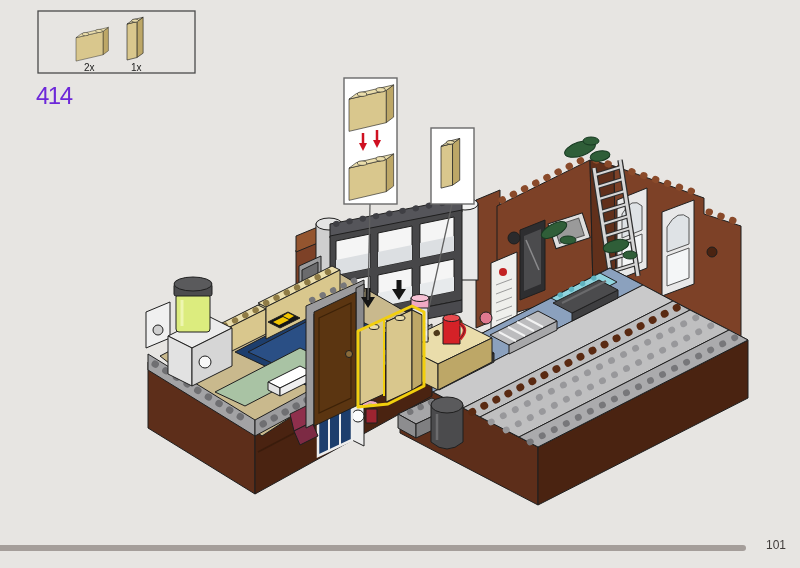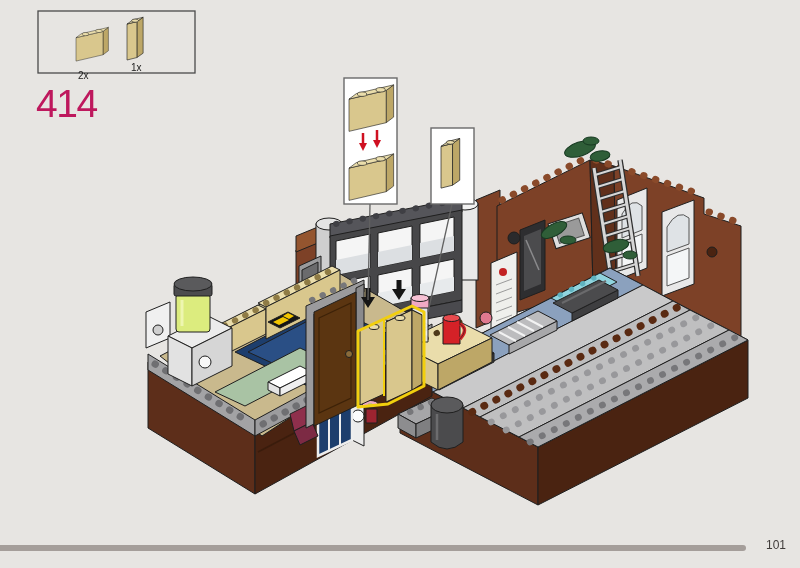--- a/index.html
+++ b/index.html
@@ -3,26 +3,26 @@
 <meta charset="utf-8">
 <style>
   html,body{margin:0;padding:0;}
   .page{
     position:relative; width:800px; height:568px; overflow:hidden;
     background:#e7e5e2; font-family:"Liberation Sans", sans-serif;
   }
   .scene{position:absolute; left:0; top:0; z-index:1;}
   .step-number{
     position:absolute; left:36px; top:82px; z-index:2;
-    font-size:39px; font-weight:500; letter-spacing:-1.5px; color:#be185d;
+    font-size:24px; font-weight:500; letter-spacing:-1.5px; color:#6d28d9;
   }
   .count-label{
     position:absolute; z-index:2; font-size:10px; color:#1c1c1c;
   }
-  .count-2x{left:78px; top:62px;margin-top:8px;}
+  .count-2x{left:84px; top:62px;}
   .count-1x{left:131px; top:62px;}
   .progress-bar{
     position:absolute; left:0; top:545px; width:746px; height:6px; z-index:2;
     background:#a59e9a; border-radius:0 3px 3px 0;
   }
   .page-number{
     position:absolute; left:766px; top:538px; z-index:2;
     font-size:12px; color:#403c3a;
   }
   

